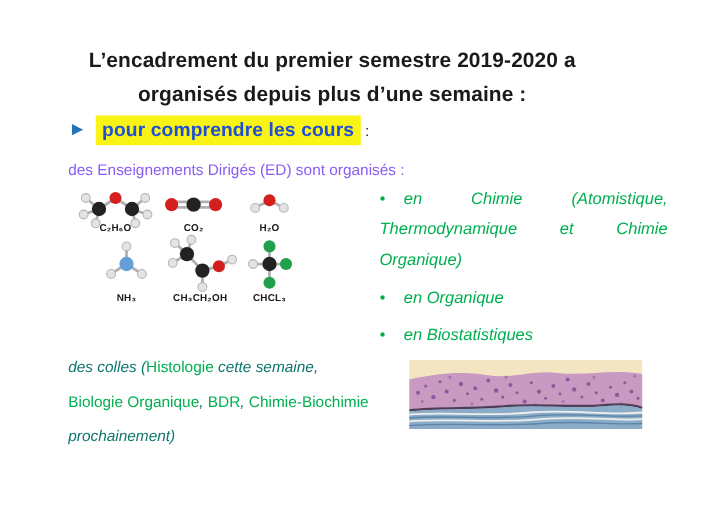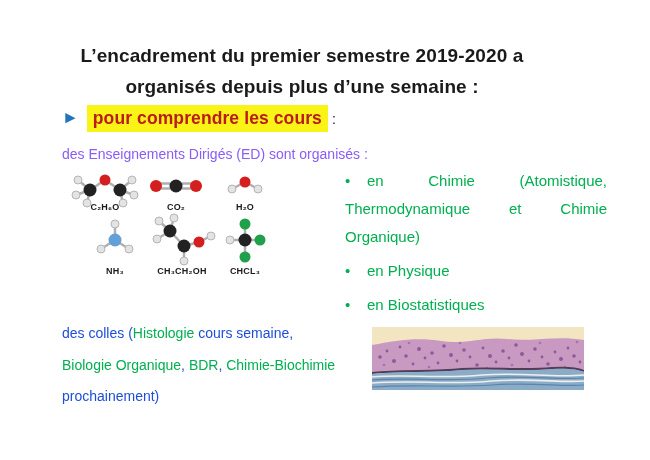--- a/index.html
+++ b/index.html
@@ -12,39 +12,39 @@
   .title{
     position:absolute;top:40px;left:0;width:604px;text-align:center;
     font-size:19px;font-weight:bold;line-height:31px;color:#1a1a1a;letter-spacing:.1px;
   }
   
   .sec-heading{position:absolute;left:62px;white-space:nowrap;}
   .sec-heading .arrow{
     color:#2273b9;font-size:17px;vertical-align:1px;margin-right:8px;
   }
   .sec-heading .hl{
-    background:#faf316;color:#b91c1c;font-weight:bold;font-size:17.5px;
+    background:#faf316;color:#1d4ed8;font-weight:bold;font-size:17.5px;
     padding:3px 6px 4px 6px;letter-spacing:.1px;
   }
   .sec-heading .colon{color:#202020;font-size:14px;margin-left:4px;}
   .h1pos{top:108px;}
   .h2pos{top:291px;}
   .intro{position:absolute;left:62px;top:146px;font-size:14px;color:#8b5cf6;}
   
   .molfig{position:absolute;left:62px;top:168px;}
   .mol-label{font-size:9px;font-weight:bold;fill:#1a1a1a;letter-spacing:.2px;}
   
   .green-list{position:absolute;left:345px;top:167px;width:262px;color:#00b050;font-size:15px;line-height:28px;}
-  .gli{margin:0 0 6px 0;}
+  .gli{margin:0 0 6px 0;font-style:italic;}
   .gjust{text-align:justify;}
   .bdot{display:inline-block;width:22px;color:#00b050;}
   
   .colles{position:absolute;left:62px;top:323px;font-size:14px;line-height:21px;}
   .cline{margin-bottom:10.5px;white-space:nowrap;}
-  .txt-black{color:#1d4ed8;}
+  .txt-black{color:#0f766e;font-style:italic;}
   .txt-green{color:#00b050;}
   
   .histo{position:absolute;left:372px;top:327px;}
 </style>
 </head>
 <body>
 
 <div class="slide">
 
   <div class="title">
@@ -159,27 +159,27 @@
     <text class="mol-label" x="43" y="42" text-anchor="middle">C₂H₆O</text>
     <text class="mol-label" x="114" y="42" text-anchor="middle">CO₂</text>
     <text class="mol-label" x="183" y="42" text-anchor="middle">H₂O</text>
     <text class="mol-label" x="53" y="106" text-anchor="middle">NH₃</text>
     <text class="mol-label" x="120" y="106" text-anchor="middle">CH₃CH₂OH</text>
     <text class="mol-label" x="183" y="106" text-anchor="middle">CHCL₃</text>
   </svg>
 
   <div class="green-list">
     <div class="gli gjust"><span class="bdot">•</span><span>en Chimie (Atomistique, Thermodynamique et Chimie Organique)</span></div>
-    <div class="gli"><span class="bdot">•</span><span>en Physique</span></div>
+    <div class="gli"><span class="bdot">•</span><span>en Organique</span></div>
     <div class="gli"><span class="bdot">•</span><span>en Biostatistiques</span></div>
   </div>
 
 
   <div class="colles">
-    <div class="cline"><span class="txt-black">des colles (</span><span class="txt-green">Histologie</span><span class="txt-black"> cours semaine,</span></div>
+    <div class="cline"><span class="txt-black">des colles (</span><span class="txt-green">Histologie</span><span class="txt-black"> cette semaine,</span></div>
     <div class="cline"><span class="txt-green">Biologie Organique</span><span class="txt-black">, </span><span class="txt-green">BDR</span><span class="txt-black">, </span><span class="txt-green">Chimie-Biochimie</span></div>
     <div class="cline"><span class="txt-black">prochainement)</span></div>
   </div>
 
   <svg class="histo" width="212" height="63" viewBox="0 0 212 63">
     <rect width="212" height="63" fill="#f3e5c2"></rect>
 
     <path d="M0,18 C25,13 45,10 70,14 C95,18 110,9 135,12 C160,15 185,8 212,13 L212,44 L0,46 Z" fill="#c89ac2"></path>
 
     <g fill="#91579a">

